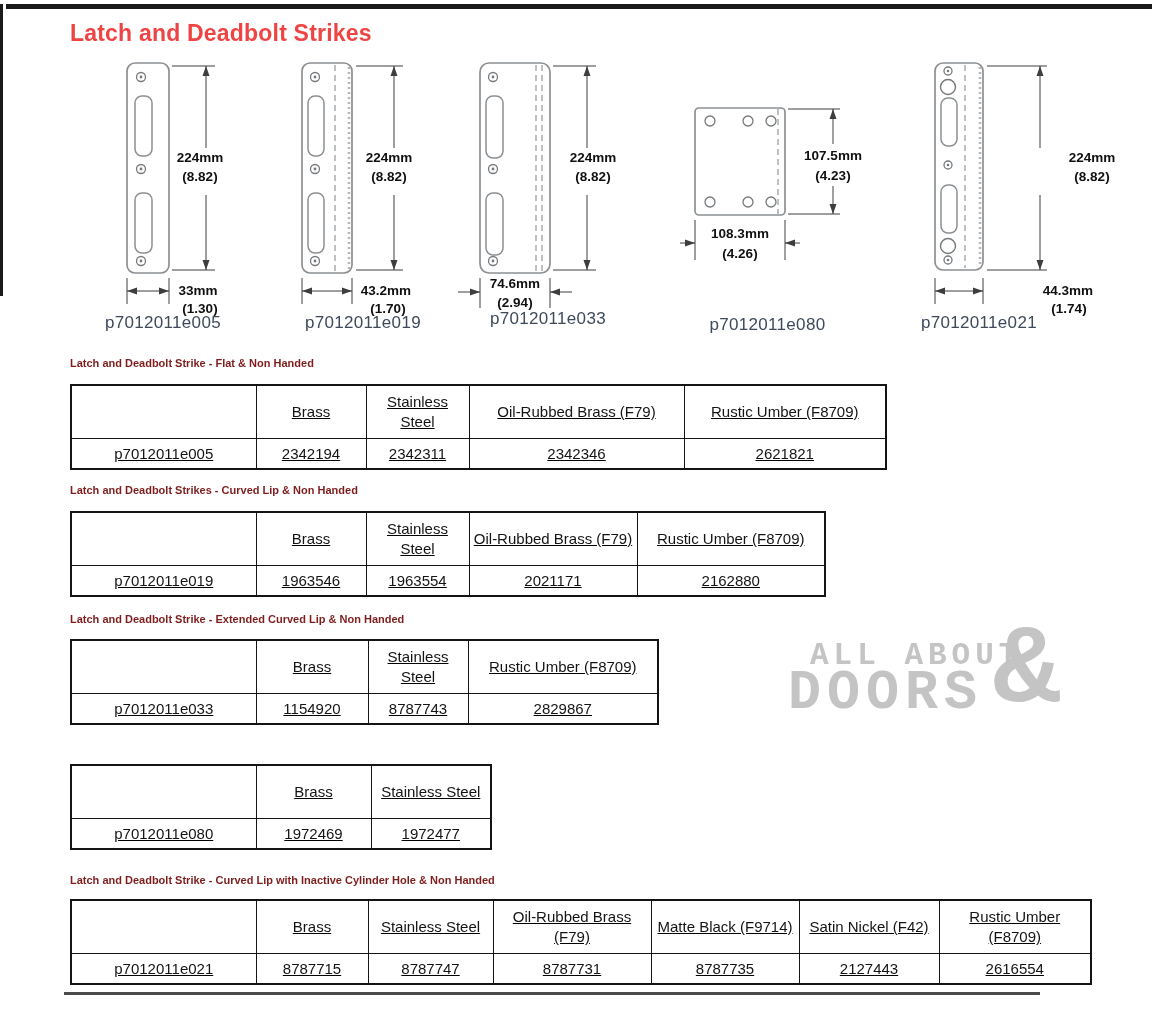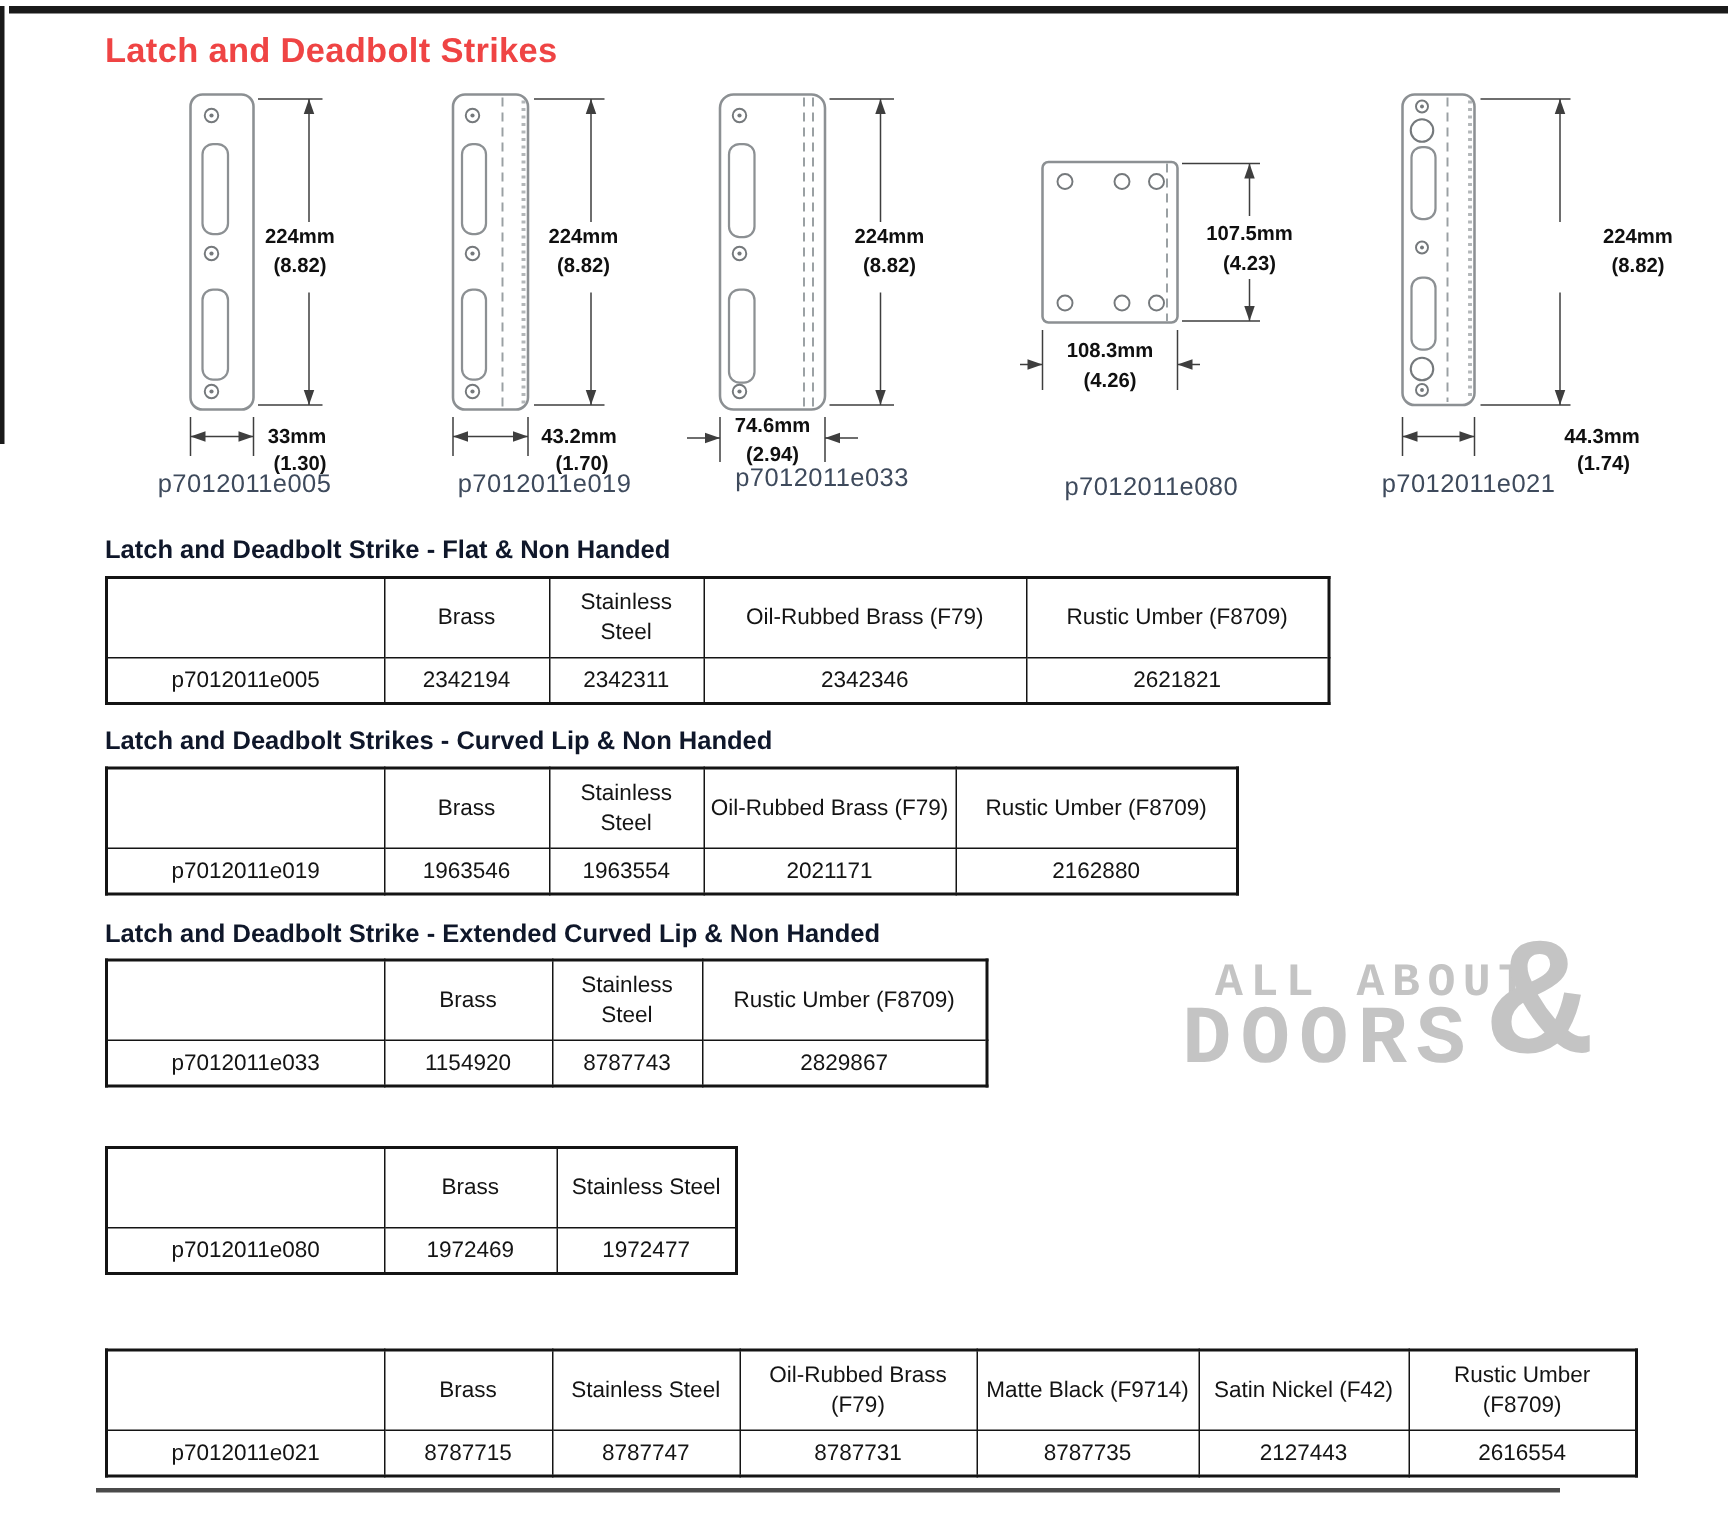--- a/index.html
+++ b/index.html
@@ -19,24 +19,24 @@
   .dot   { fill:#75797c; }
   .cyl   { fill:#ffffff; stroke:#75797c; stroke-width:1.4; }
   .dim   { stroke:#3e3e3e; stroke-width:1; fill:none; }
   .arr   { fill:#3e3e3e; }
   .dash  { stroke:#9aa0a3; stroke-width:1.3; stroke-dasharray:6 4; fill:none; }
   .serr  { stroke:#b3b7b9; stroke-width:2.6; stroke-dasharray:2 3; fill:none; }
   text.dt { font-family:"Liberation Sans",sans-serif; font-size:13.5px; font-weight:bold; fill:#101010; }
 
   .plabel { position:absolute; font-size:17px; color:#3e4a5c; text-align:center; letter-spacing:0.3px; }
 
-  .theading { position:absolute; font-size:17px; font-weight:bold; color:#0f172a; }
+  .theading { position:absolute; font-size:11px; font-weight:bold; color:#7f1d1d; }
 
   table.spec { position:absolute; border-collapse:collapse; table-layout:fixed; background:#ffffff;
-               border:2.5px solid #141414; z-index:2; }
+               border:2.5px solid #141414; z-index:2;text-decoration:underline; }
   table.spec th, table.spec td { border:1.6px solid #141414; font-weight:normal; font-size:15px;
                color:#141414; text-align:center; vertical-align:middle; padding:0 3px; line-height:1.32; }
   th.h { height:52px; }
   td.d { height:29px; }
 
   .wm { position:absolute; left:788px; top:636px; width:350px; height:170px; color:#c4c4c4;
         font-family:Liberation Mono, monospace; font-weight:bold; z-index:1; }
   .wm-line1 { position:absolute; left:22px;  top:2px;   font-size:31px; letter-spacing:5px; white-space:nowrap; }
   .wm-amp   { position:absolute; left:205px; top:-20px; font-size:112px; line-height:1; }
   .wm-line2 { position:absolute; left:0;     top:26px;  font-size:55px; letter-spacing:6px; white-space:nowrap; }
@@ -324,20 +324,21 @@
       <th class="h">Stainless Steel</th>
     </tr>
     <tr>
       <td class="d">p7012011e080</td>
       <td class="d">1972469</td>
       <td class="d">1972477</td>
     </tr>
   </tbody>
     </table>
 
+  <div class="theading" style="left:70px;top:874px">Latch and Deadbolt Strike - Curved Lip with Inactive Cylinder Hole &amp; Non Handed</div>
   <table class="spec" style="left:70px;top:899px;width:1020px">
     <colgroup>
         <col style="width:185px">
         <col style="width:112px">
         <col style="width:125px">
         <col style="width:158px">
         <col style="width:148px">
         <col style="width:140px">
         <col style="width:152px">
       </colgroup>

